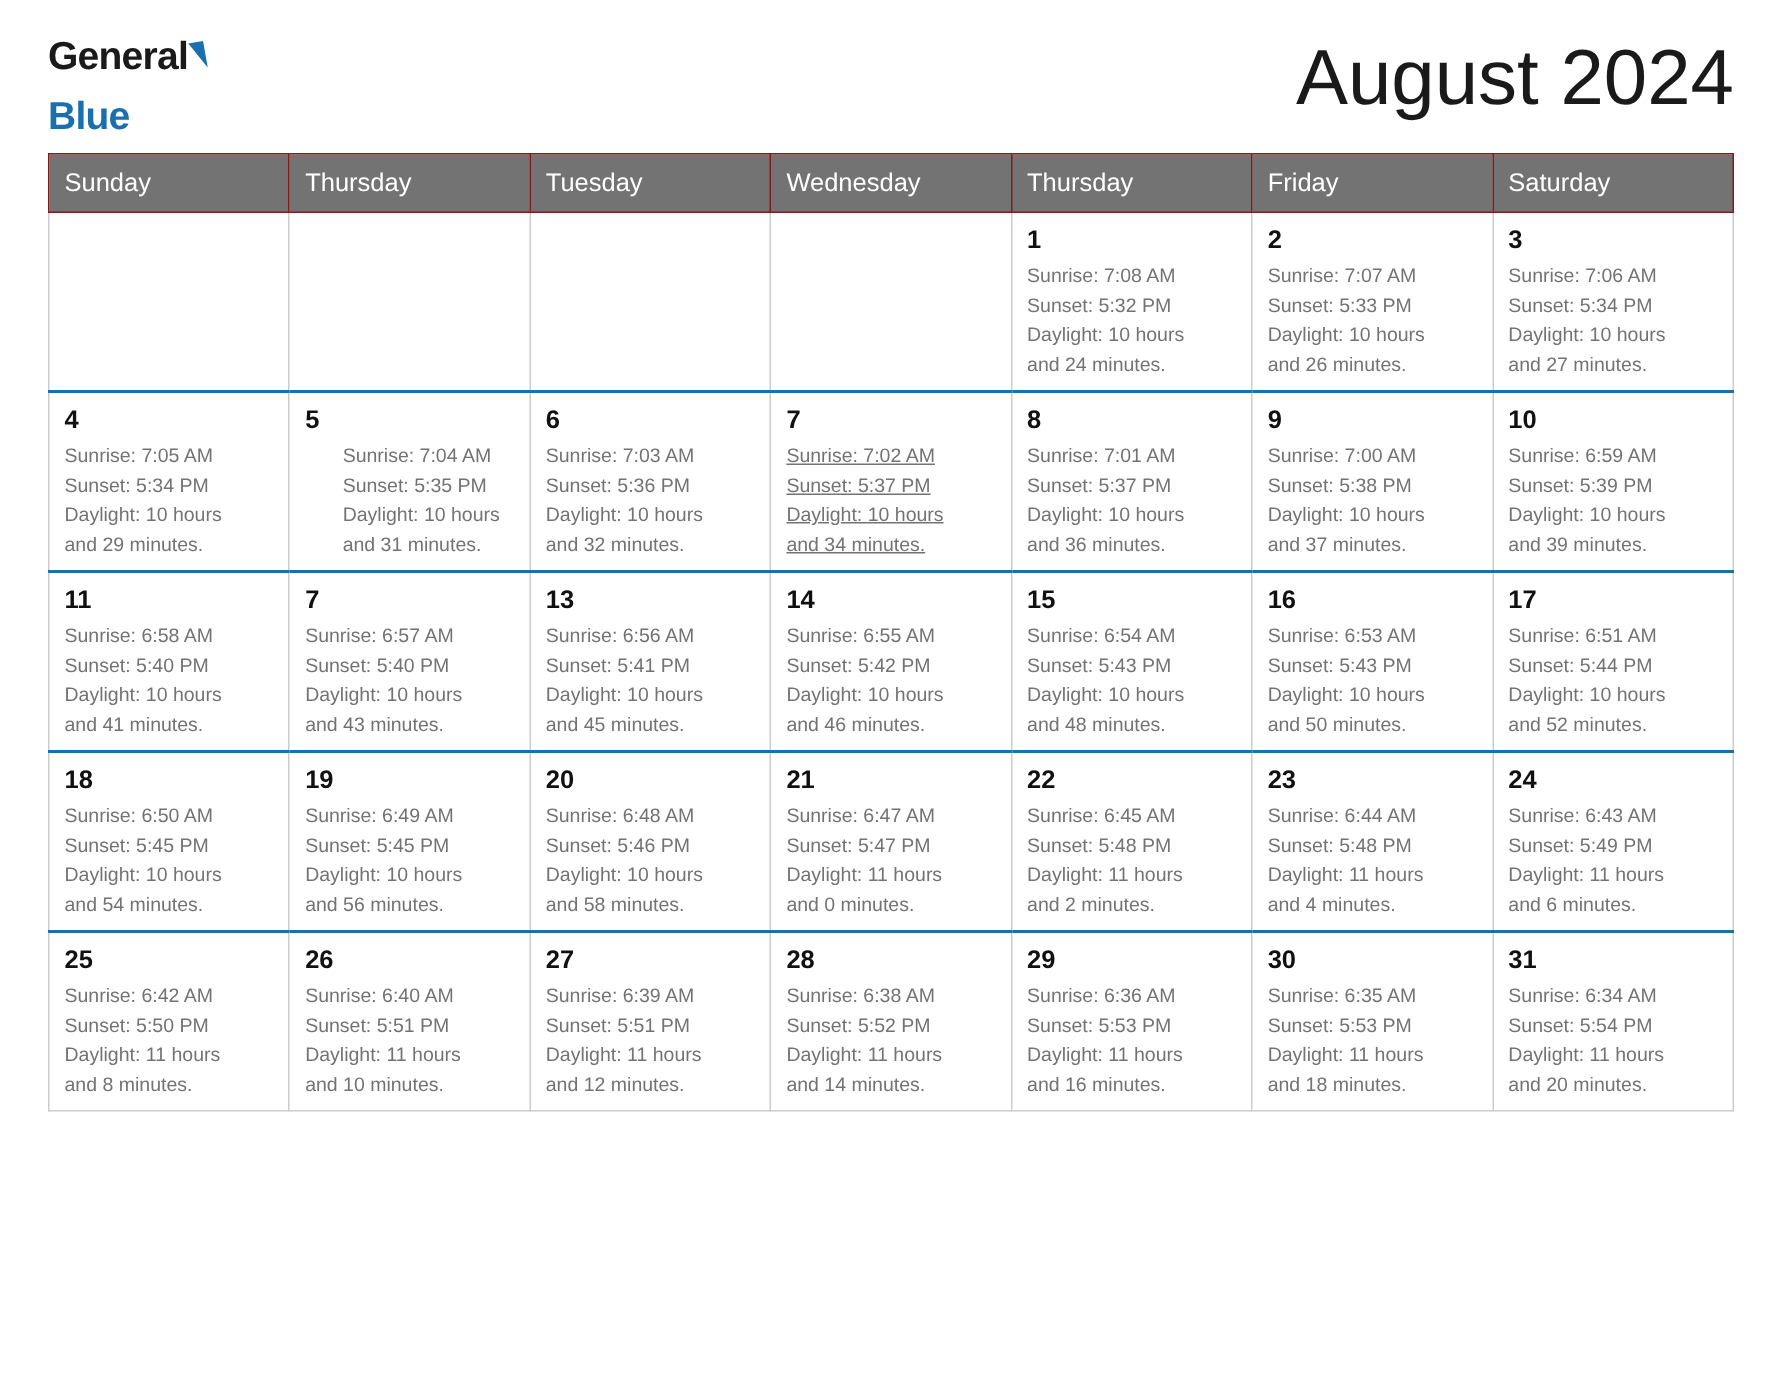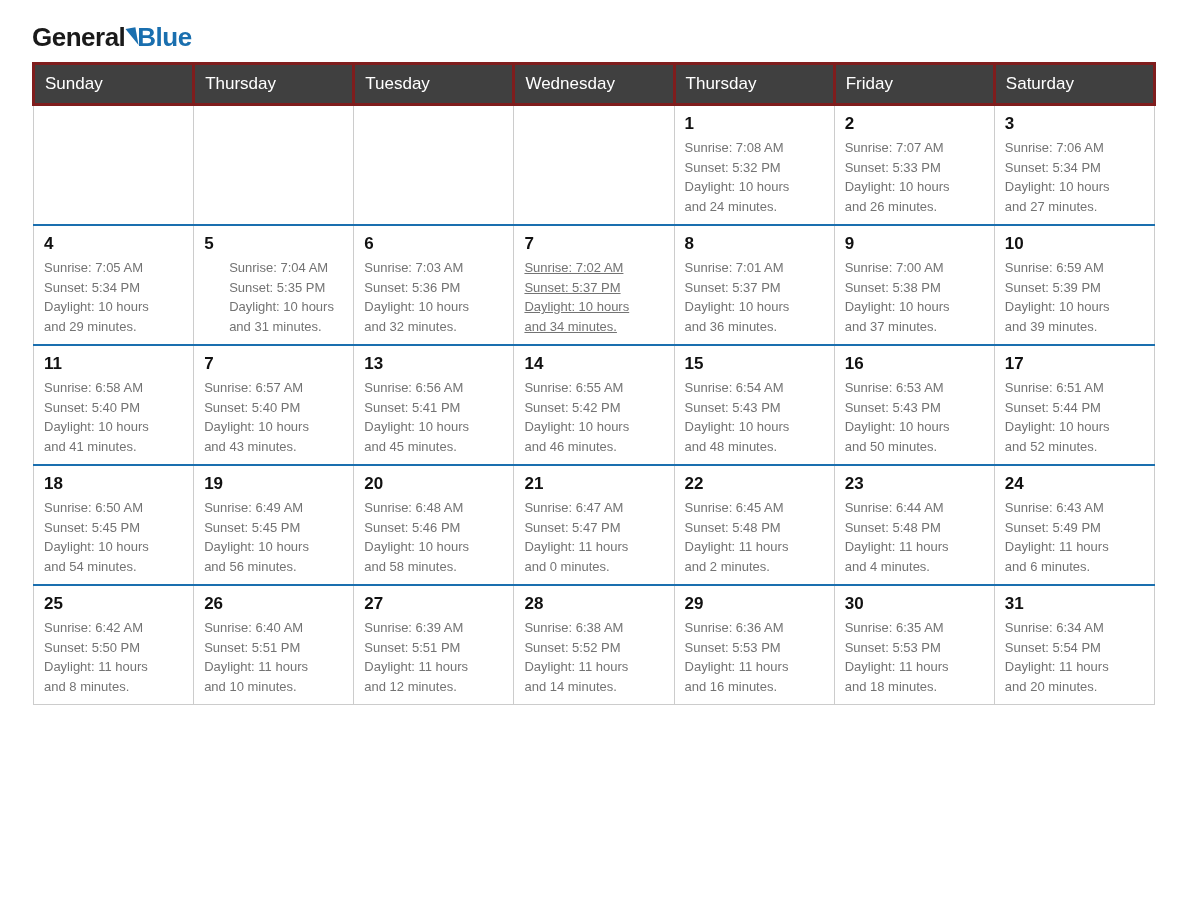--- a/index.html
+++ b/index.html
@@ -11,37 +11,38 @@
       min-height: 918px;
     }
     .header {
       display: flex;
       justify-content: space-between;
       align-items: flex-start;
       margin-bottom: 12px;
     }
     .logo {
       display: flex;
-      flex-direction: row;
+      flex-direction: column;
       line-height: 1;
     }
     .logo-general {
       font-size: 26px;
       font-weight: bold;
       color: #1a1a1a;
       letter-spacing: -0.5px;
     }
     .logo-blue {
       font-size: 26px;
       font-weight: bold;
       color: #1a6faf;
       letter-spacing: -0.5px;
       display: flex;
       align-items: center;
       gap: 2px;
+      margin-top: 14px;
     }
     .logo-triangle {
       width: 0;
       height: 0;
       border-left: 10px solid transparent;
       border-right: 0px solid transparent;
       border-top: 18px solid #1a6faf;
       transform: rotate(-10deg);
       margin-left: 2px;
     }
@@ -59,27 +60,27 @@
       color: #333;
       font-weight: normal;
       margin-top: 4px;
     }
     .calendar {
       width: 100%;
       border-collapse: collapse;
       margin-top: 8px;
     }
     .calendar th {
-      background-color: #404040;
+      background-color: #737373;
       color: #fff;
       font-size: 17px;
       font-weight: normal;
       padding: 9px 10px;
       text-align: left;
-      border: 3px solid #7f1d1d;
+      border: 1px solid #7f1d1d;
     }
     .calendar td {
       vertical-align: top;
       padding: 8px 10px;
       border: 1px solid #ccc;
       border-top: 2px solid #1a6faf;
       font-size: 13.5px;
       color: #222;
       width: calc(100% / 7);
     }
@@ -115,20 +116,21 @@
 
 <div class="header">
   <div class="logo">
     <div style="display:flex; align-items:center; gap:0;">
       <span class="logo-general">General</span>
       <div class="logo-triangle"></div>
     </div>
     <span class="logo-blue">Blue</span>
   </div>
   <div class="title-area">
+    <div class="month-year">August 2024</div>
   </div>
 </div>
 
 <table class="calendar">
   <thead>
     <tr>
     <th>Sunday</th>
         <th>Thursday</th>
         <th>Tuesday</th>
         <th>Wednesday</th>

